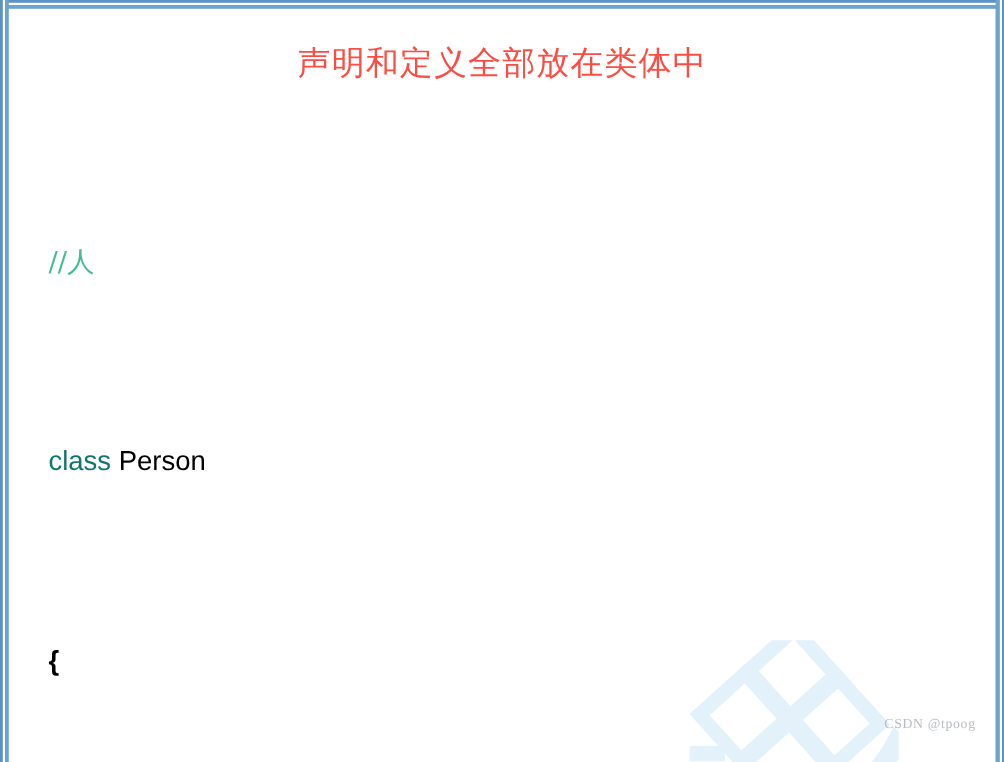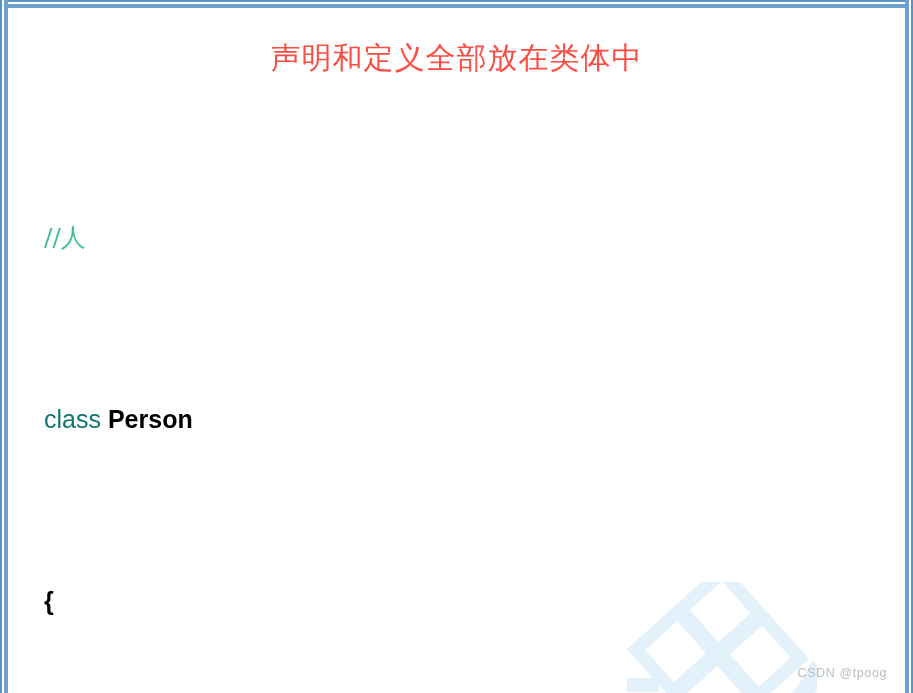--- a/index.html
+++ b/index.html
@@ -58,22 +58,22 @@
     left: 627px;
     top: 582px;
     width: 190px;
     height: 150px;
     opacity: 1;
     pointer-events: none;
   }
   .watermark-text {
     position: absolute;
     right: 26px;
-    bottom: 13px;
-    font-family: Liberation Sans, sans-serif;
+    bottom: 27px;
+    font-family: Liberation Serif, serif;
     font-size: 12.5px;
     letter-spacing: 0.6px;
     color: #b9bcc0;
     white-space: nowrap;
   }
 
   
   .title {
     position: absolute;
     left: 0;
@@ -103,21 +103,21 @@
   }
   .code .ln {
     display: block;
     height: 45.5px;
     white-space: pre;
   }
 
   
   .kw      { color: #0f766e; }
   .cmt     { color: #3fbf8f; font-family: "DejaVu Serif","Liberation Serif",serif; }
-  .id      { color: #000000; font-weight: bold; }
+  .id      { color: #000000; font-weight: normal; }
   .plain   { color: #000000; }
   .brace   { color: #000000; font-weight: bold; }
 </style>
 </head>
 <body>
 
 <div id="slide">
 
   <div class="frame-top"></div>
   <div class="frame-left"></div>

